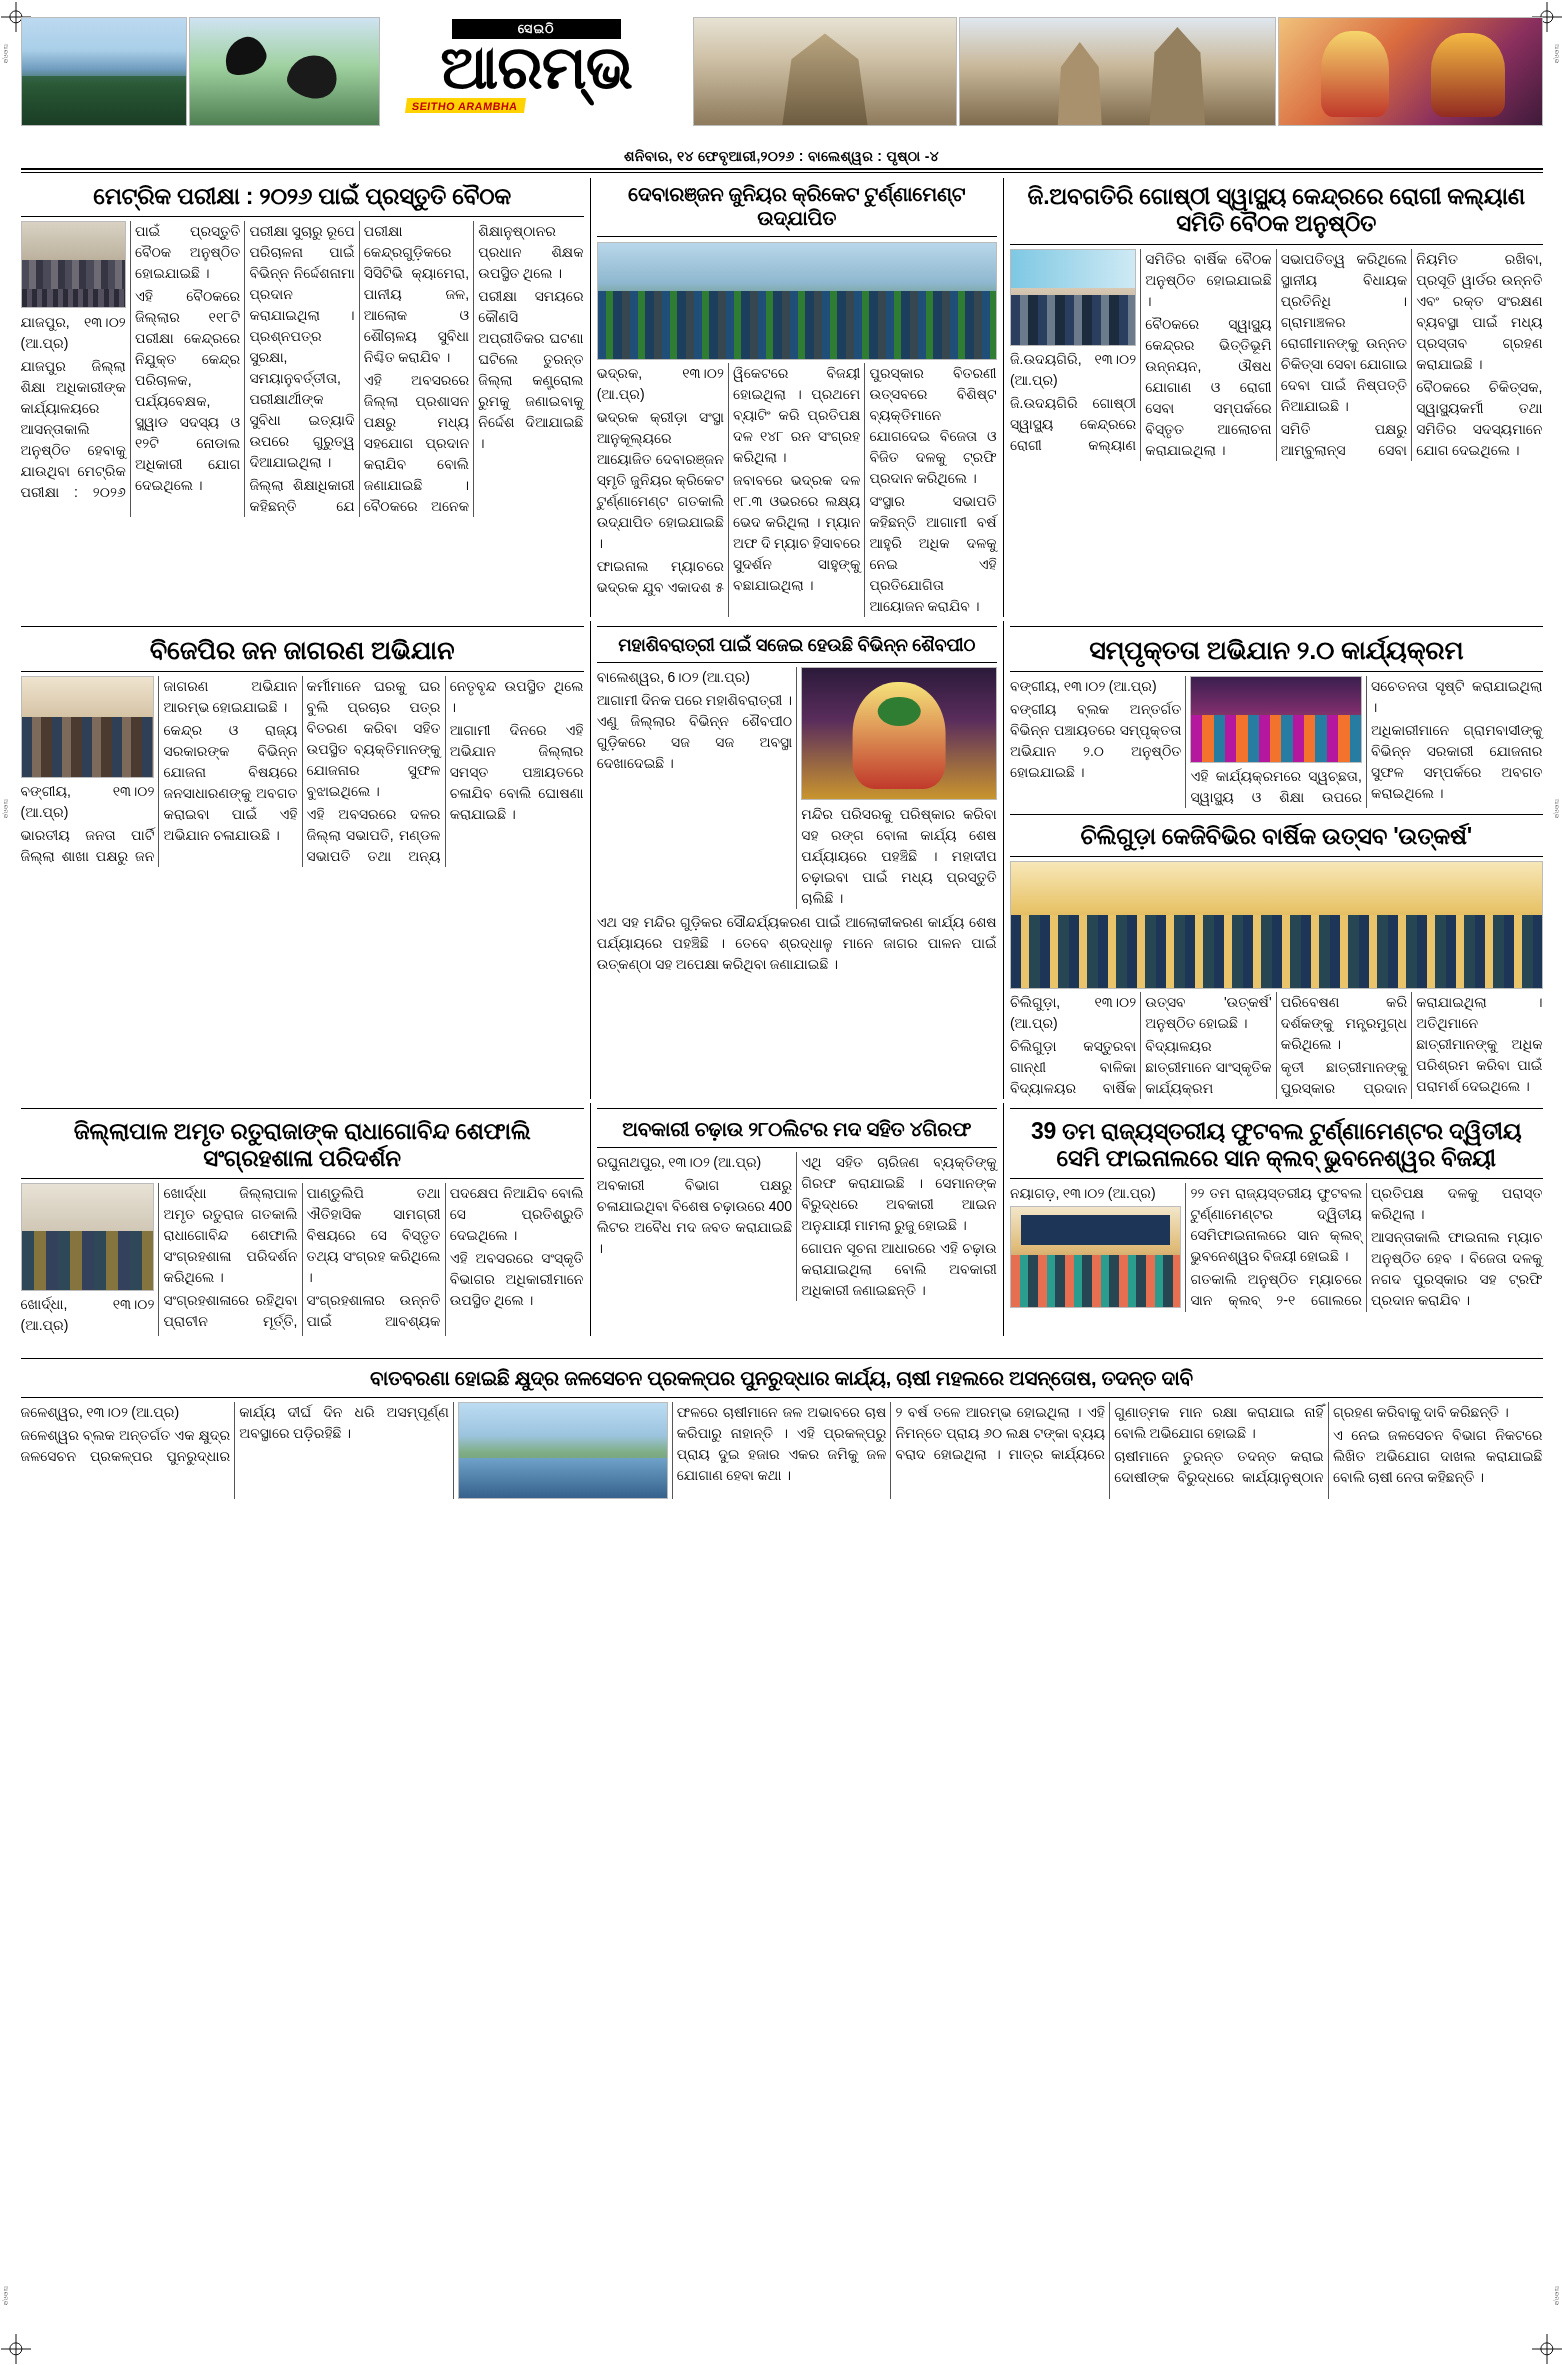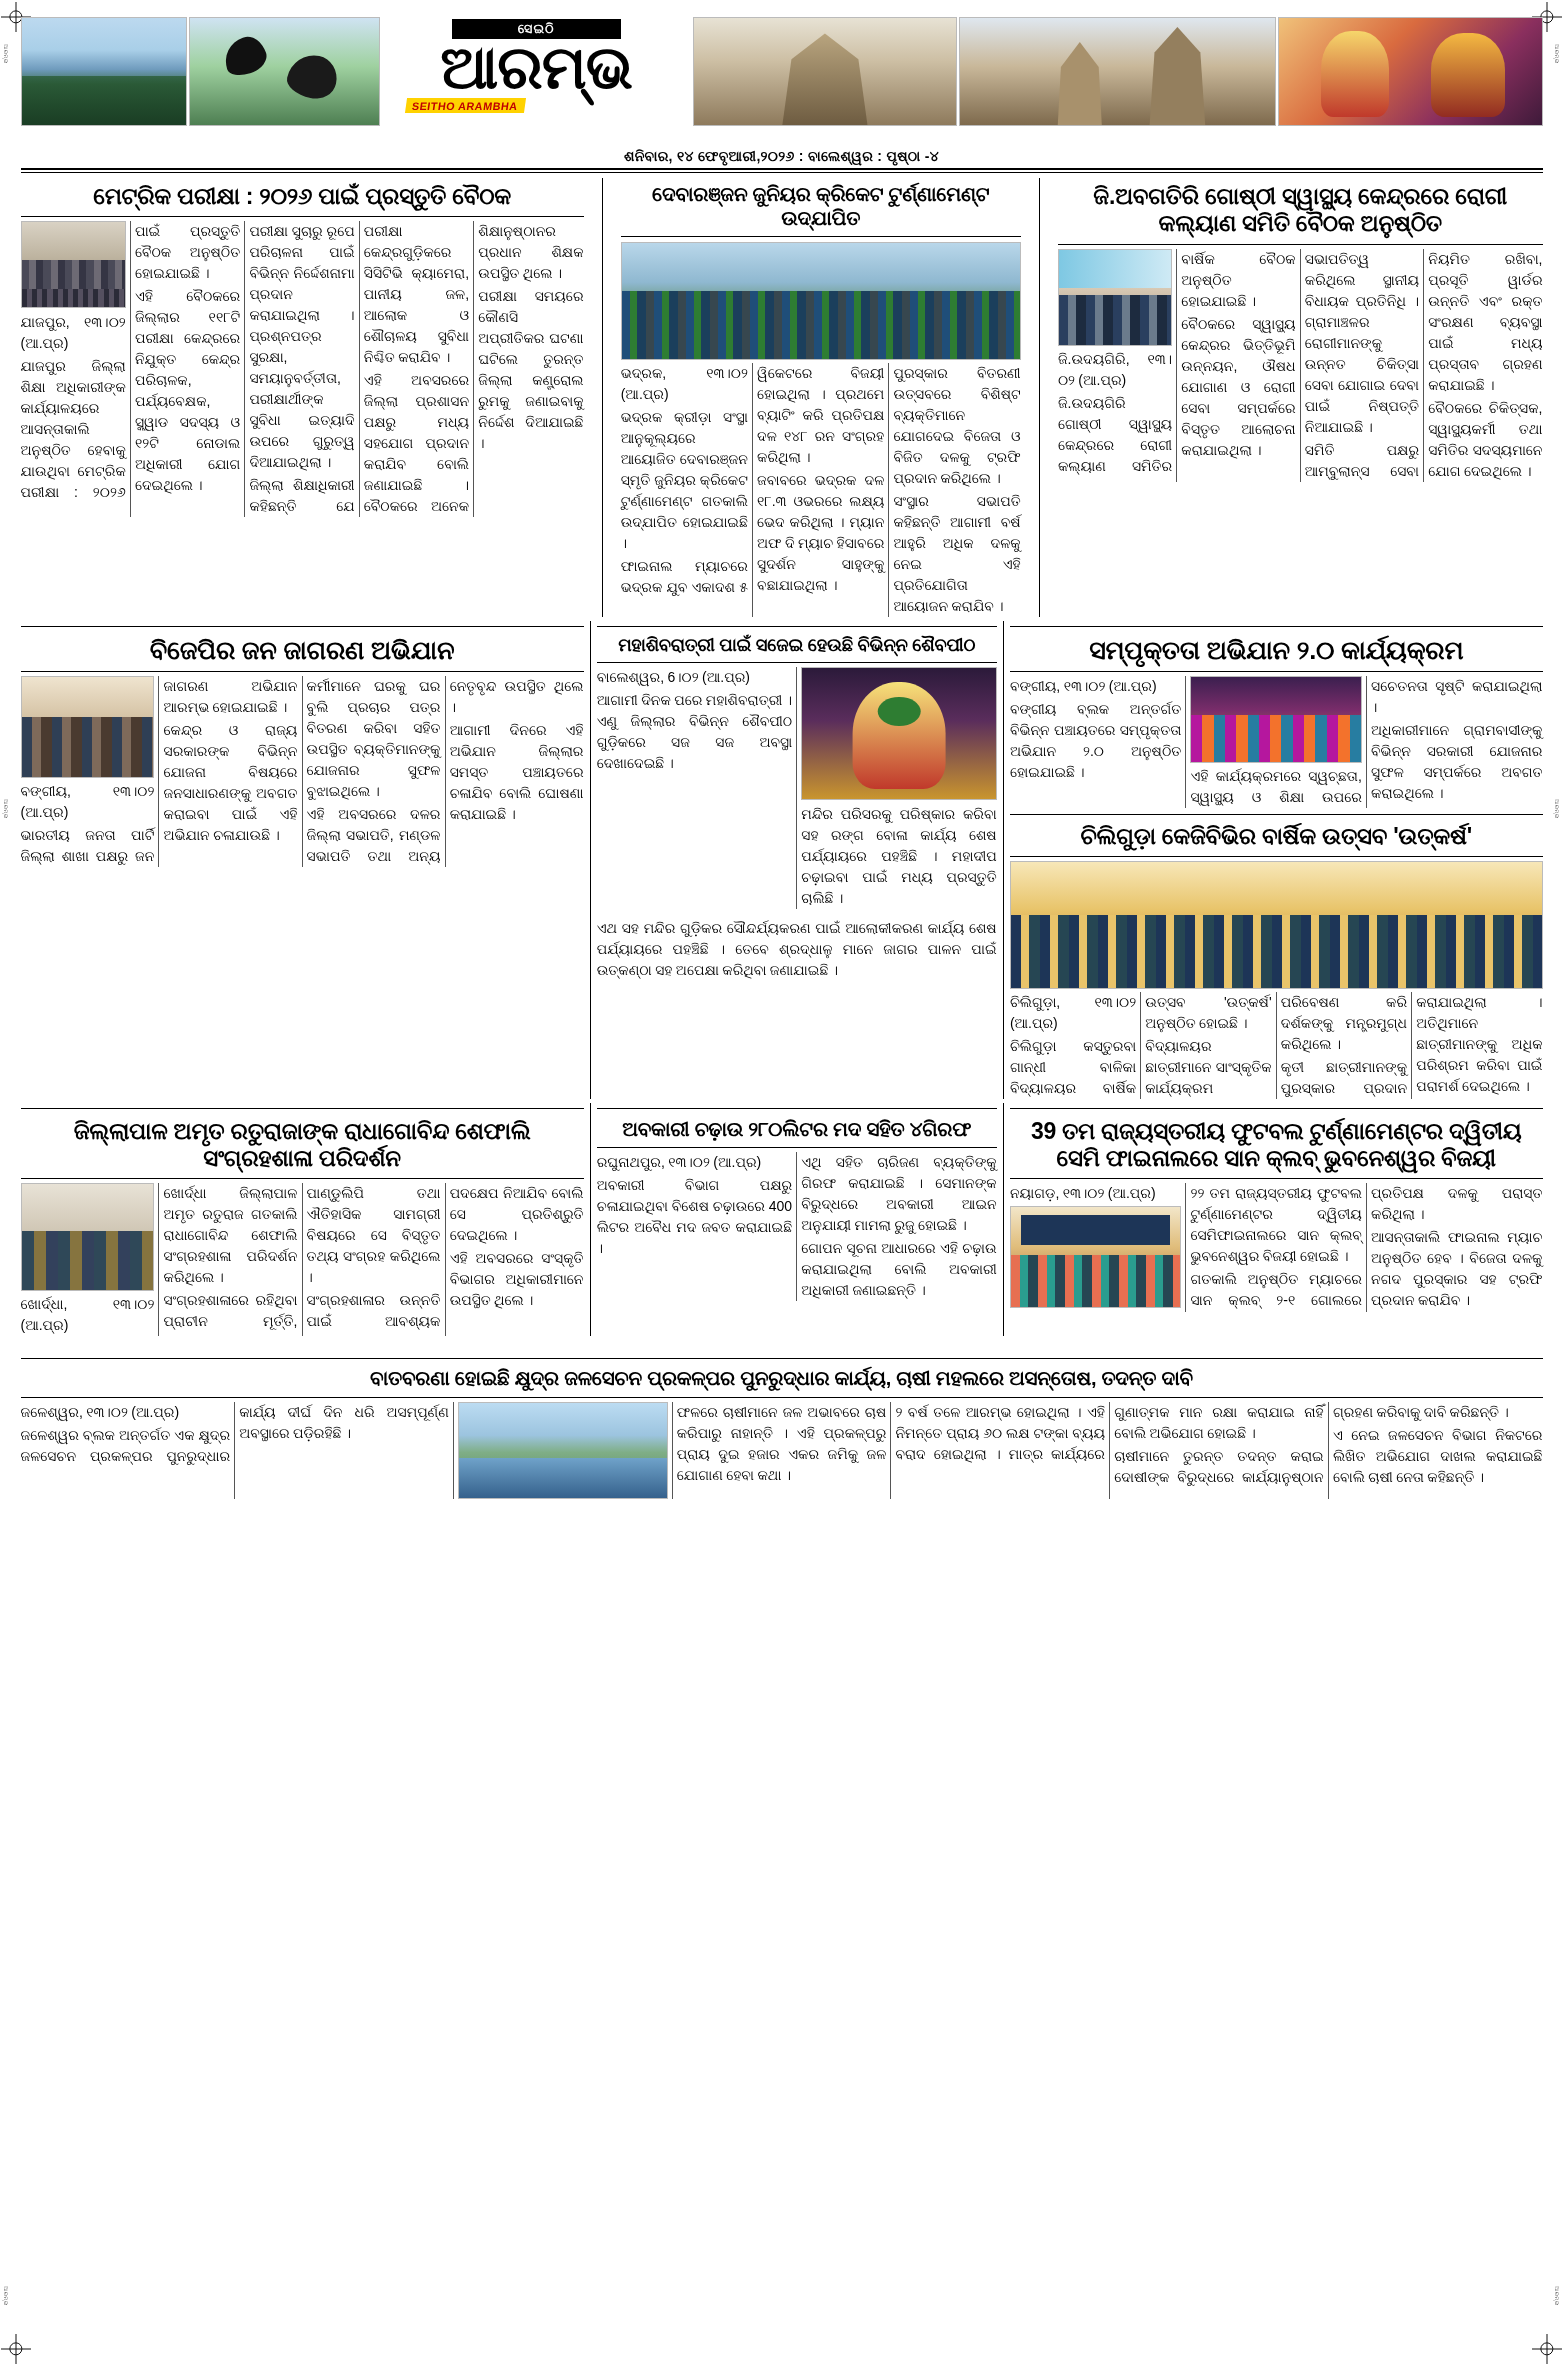--- a/index.html
+++ b/index.html
@@ -136,21 +136,21 @@
 
   .p-office{ background:linear-gradient(180deg,#e8e2d6 0%,#cfc6b4 46%,#8a8072 100%);}
   .p-office::after{content:"";position:absolute;left:0;right:0;bottom:0;height:56%;
      background:repeating-linear-gradient(90deg,#2f4858 0 12.3px,#86743f 12.3px 23.6px,#33415c 23.6px 36px);}
 
   .p-banner{ background:linear-gradient(180deg,#f2e6c9 0%,#e0bd7b 40%,#a05a2c 100%);}
   .p-banner::before{content:"";position:absolute;left:6%;top:8%;width:88%;height:30%;
      background:#1d3557;}
   .p-banner::after{content:"";position:absolute;left:0;right:0;bottom:0;height:52%;
      background:repeating-linear-gradient(90deg,#e76f51 0 9.2px,#2a9d8f 9.2px 17.4px,#264653 17.4px 27px);}
-  .sect{ margin-top:5.1px;gap:12px; }
+  .sect{ margin-top:5.1px; }
   .midrule{ border-top:1px solid #000; margin:5.1px 0 3.1px; }
 </style>
 </head>
 <body>
 
 <div class="page">
 
   <span class="regmark rm-tl">
       <i></i>
     </span>
@@ -276,21 +276,21 @@
       <h2 class="hl xs">ମହାଶିବରାତ୍ରୀ ପାଇଁ ସଜେଇ ହେଉଛି ବିଭିନ୍ନ ଶୈବପୀଠ</h2>
       <div class="hrule"></div>
       <div class="body-cols c2">
         <p class="bt">ବାଲେଶ୍ୱର, 6।୦୨ (ଆ.ପ୍ର)</p>
         <p class="bt">ଆଗାମୀ ଦିନକ ପରେ ମହାଶିବରାତ୍ରୀ । ଏଣୁ ଜିଲ୍ଲାର ବିଭିନ୍ନ ଶୈବପୀଠ ଗୁଡ଼ିକରେ ସଜ ସଜ ଅବସ୍ଥା ଦେଖାଦେଇଛି ।</p>
         <figure>
           <div class="imgbox ph p-idol" style="height:133px;"></div>
         </figure>
         <p class="bt">ମନ୍ଦିର ପରିସରକୁ ପରିଷ୍କାର କରିବା ସହ ରଙ୍ଗ ବୋଳା କାର୍ଯ୍ୟ ଶେଷ ପର୍ଯ୍ୟାୟରେ ପହଞ୍ଚିଛି । ମହାଦୀପ ଚଢ଼ାଇବା ପାଇଁ ମଧ୍ୟ ପ୍ରସ୍ତୁତି ଚାଲିଛି ।</p>
       </div>
-      <p class="bt" style="margin-top:9px;">ଏଥ ସହ ମନ୍ଦିର ଗୁଡ଼ିକର ସୌନ୍ଦର୍ଯ୍ୟକରଣ ପାଇଁ ଆଲୋକୀକରଣ କାର୍ଯ୍ୟ ଶେଷ ପର୍ଯ୍ୟାୟରେ ପହଞ୍ଚିଛି । ତେବେ ଶ୍ରଦ୍ଧାଳୁ ମାନେ ଜାଗର ପାଳନ ପାଇଁ ଉତ୍କଣ୍ଠା ସହ ଅପେକ୍ଷା କରିଥିବା ଜଣାଯାଇଛି ।</p>
+      <p class="bt" style="margin-top:3px;">ଏଥ ସହ ମନ୍ଦିର ଗୁଡ଼ିକର ସୌନ୍ଦର୍ଯ୍ୟକରଣ ପାଇଁ ଆଲୋକୀକରଣ କାର୍ଯ୍ୟ ଶେଷ ପର୍ଯ୍ୟାୟରେ ପହଞ୍ଚିଛି । ତେବେ ଶ୍ରଦ୍ଧାଳୁ ମାନେ ଜାଗର ପାଳନ ପାଇଁ ଉତ୍କଣ୍ଠା ସହ ଅପେକ୍ଷା କରିଥିବା ଜଣାଯାଇଛି ।</p>
     </div>
 
     <div class="vdiv"></div>
 
     <div class="colC">
       <div class="midrule"></div>
       <h2 class="hl lg">ସମ୍ପୃକ୍ତତା ଅଭିଯାନ ୨.୦ କାର୍ଯ୍ୟକ୍ରମ</h2>
       <div class="hrule"></div>
       <div class="body-cols c3">
         <p class="bt">ବଙ୍ଗୀୟ, ୧୩।୦୨ (ଆ.ପ୍ର)</p>

